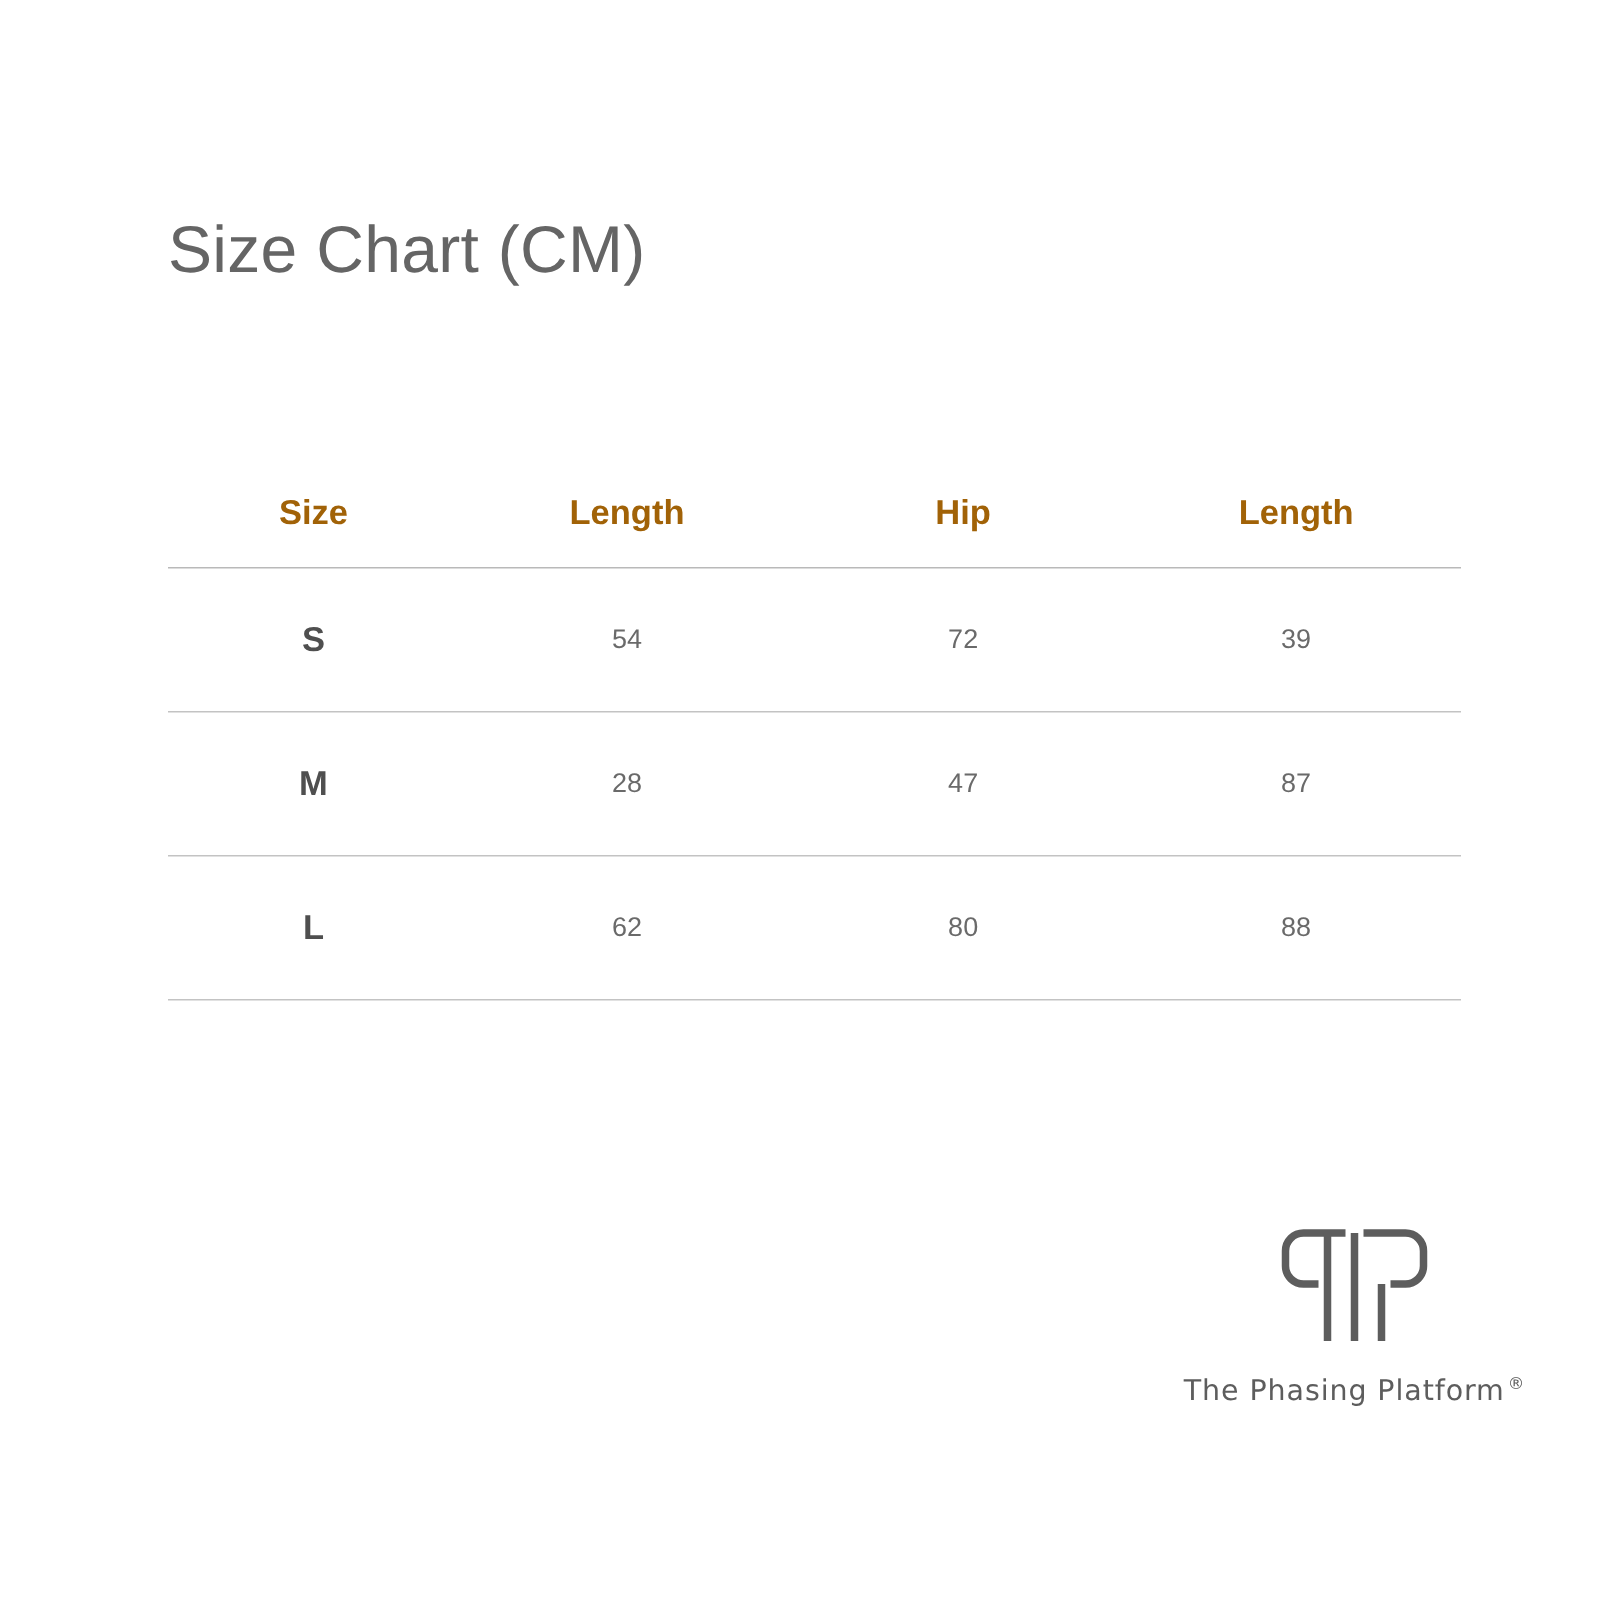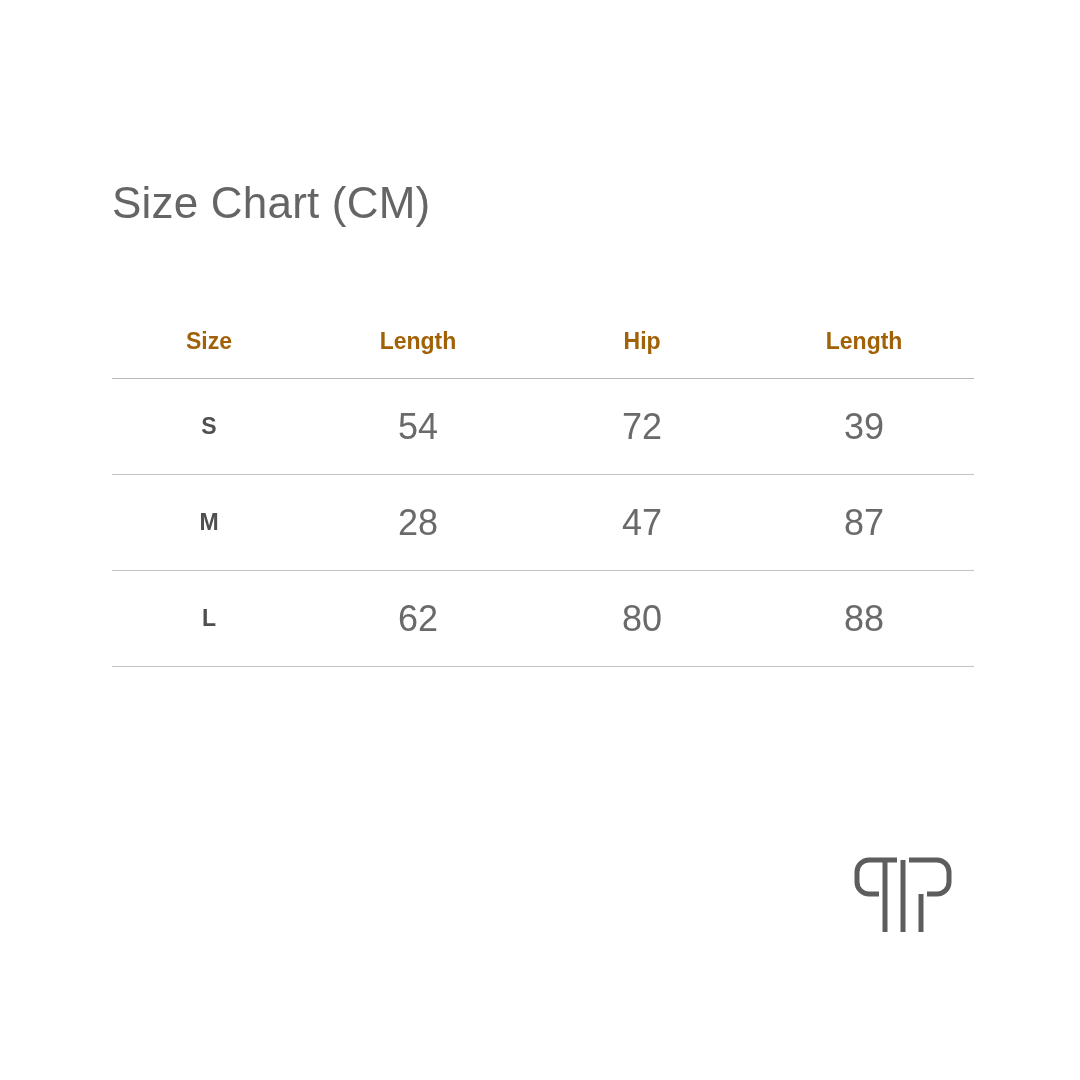--- a/index.html
+++ b/index.html
@@ -23,21 +23,20 @@
 
   .title {
     position: absolute;
     left: 112px;
     top: 142px;
     font-size: 44px;
     font-weight: 400;
     color: #656565;
     letter-spacing: 0.2px;
     white-space: nowrap;
-    margin-top: 36px;
   }
 
   .table-wrap {
     position: absolute;
     left: 112px;
     top: 304px;
     width: 862px;
   }
 
   table.size-table {
@@ -57,21 +56,21 @@
     font-weight: bold;
     color: #a16207;
     height: 74px;
     vertical-align: middle;
     border-bottom: 1.5px solid #b9b9b9;
   }
 
   table.size-table tbody td {
     height: 95px;
     vertical-align: middle;
-    font-size: 36px;
+    font-size: 18px;
     font-weight: 400;
     color: #6a6a6a;
     border-bottom: 1.5px solid #c3c3c3;
   }
 
   table.size-table tbody td.size-cell {
     font-size: 23px;
     font-weight: bold;
     color: #4f4f4f;
   }
@@ -167,15 +166,18 @@
 
         <path d="M46 6 H18 a12 12 0 0 0 -12 12 v10 a12 12 0 0 0 12 12 h10"></path>
         <path d="M34 6 v72"></path>
 
         <path d="M52 6 v72"></path>
 
         <path d="M58 6 h28 a12 12 0 0 1 12 12 v10 a12 12 0 0 1 -12 12 h-10"></path>
         <path d="M70 40 v38"></path>
       </g>
     </svg>
+    <div class="brand-name">
+      <span>The Phasing Platform</span><span class="brand-reg">®</span>
+    </div>
   </div>
 
 </div>
 
 </body></html>

